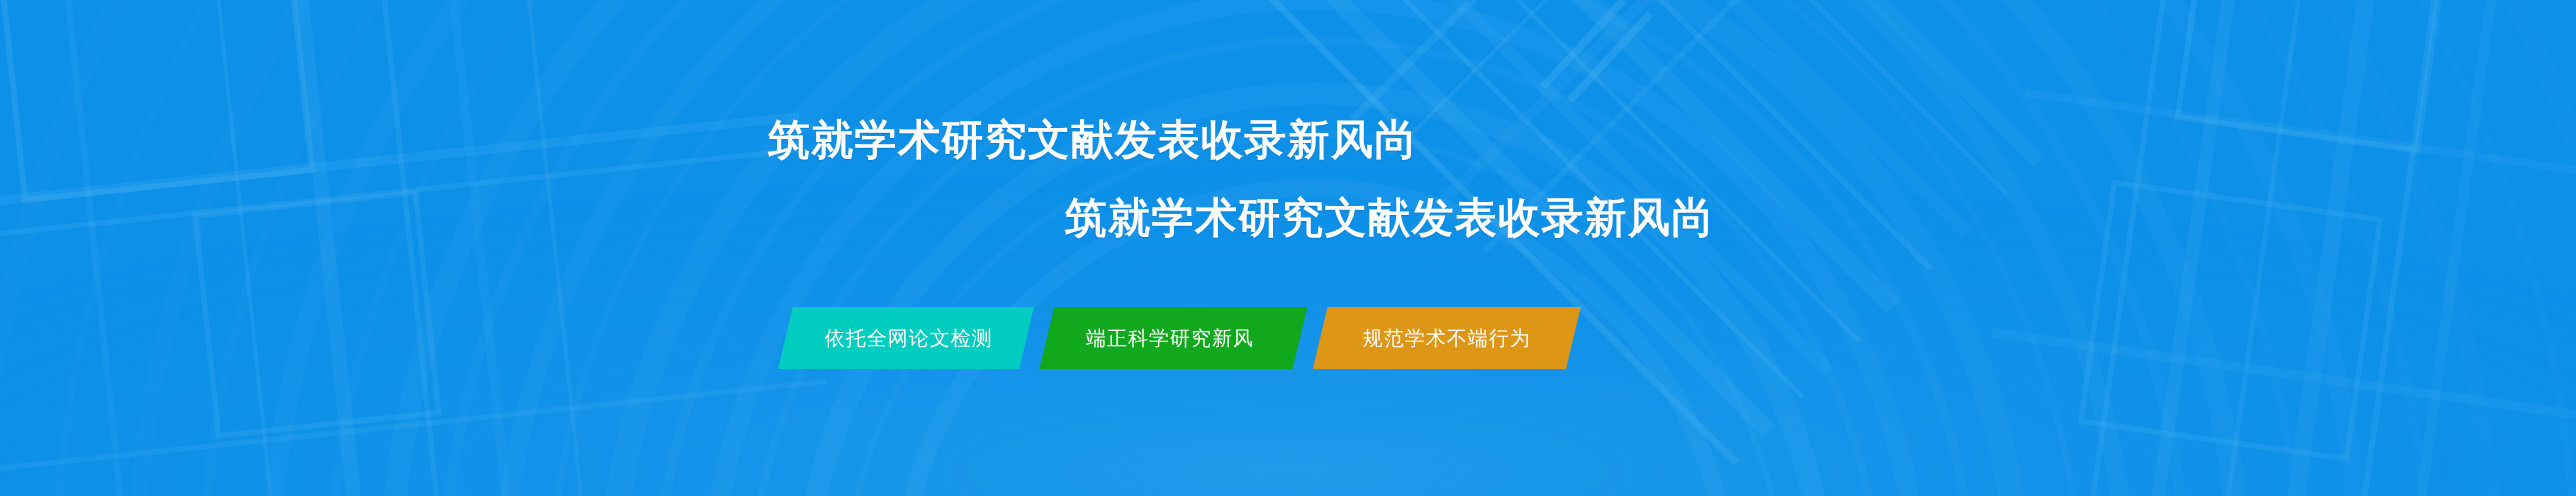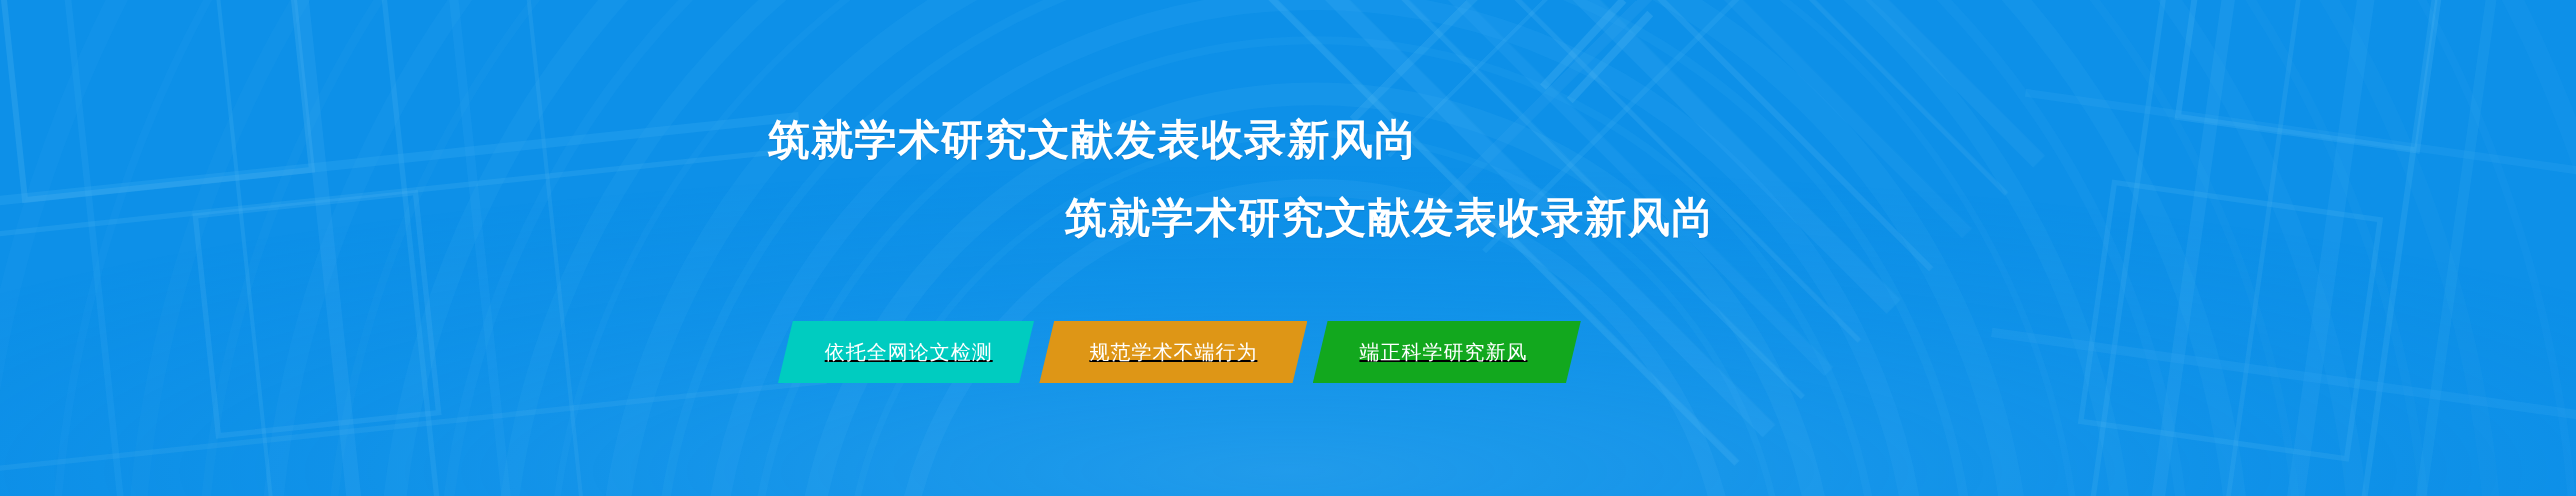--- a/index.html
+++ b/index.html
@@ -55,23 +55,22 @@
     margin-top: 36px;
   }
 
   
   .tagbar {
     position: absolute;
     left: 778px;
     top: 321px;
     height: 48px;
     display: flex;
-    align-items: flex-start;
+    align-items: flex-end;
     z-index: 20;
-    text-decoration: underline;
   }
   .tag {
     position: relative;
     display: flex;
     align-items: center;
     justify-content: center;
     height: 62px;
     color: #ffffff;
     font-size: 20px;
     letter-spacing: 1px;
@@ -202,24 +201,24 @@
     <div class="headline headline-1" style="color: rgb(255, 255, 255);">筑就学术研究文献发表收录新风尚</div>
     <div class="headline headline-2" style="color: rgb(255, 255, 255);">筑就学术研究文献发表收录新风尚</div>
   </div>
 
   <div class="tagbar">
 
     <div class="tag tag-0" style="background-color: rgb(0, 204, 192); color: rgb(255, 255, 255);">
       <span class="tag-label">依托全网论文检测</span>
     </div>
 
+    <div class="tag tag-2" style="background-color: rgb(18, 168, 30); color: rgb(255, 255, 255);">
+      <span class="tag-label">端正科学研究新风</span>
+    </div>
+
     <div class="tag tag-1" style="background-color: rgb(222, 150, 22); color: rgb(255, 255, 255);">
       <span class="tag-label">规范学术不端行为</span>
     </div>
 
-    <div class="tag tag-2" style="background-color: rgb(18, 168, 30); color: rgb(255, 255, 255);">
-      <span class="tag-label">端正科学研究新风</span>
-    </div>
-
   </div>
 
 </div>
 
 
 </body></html>

